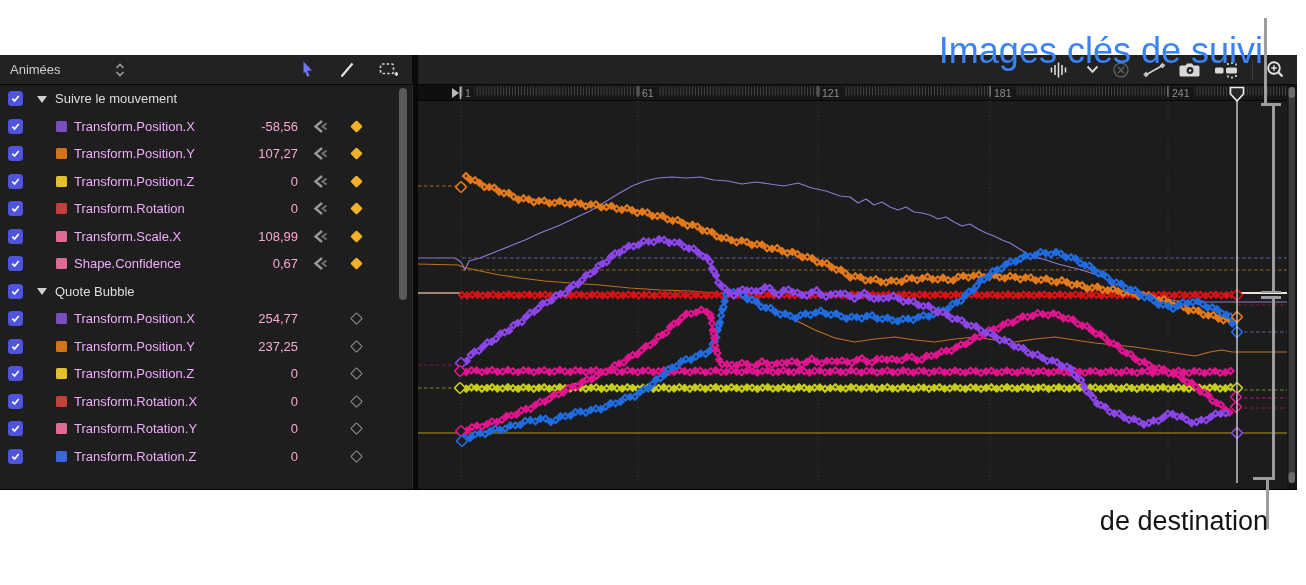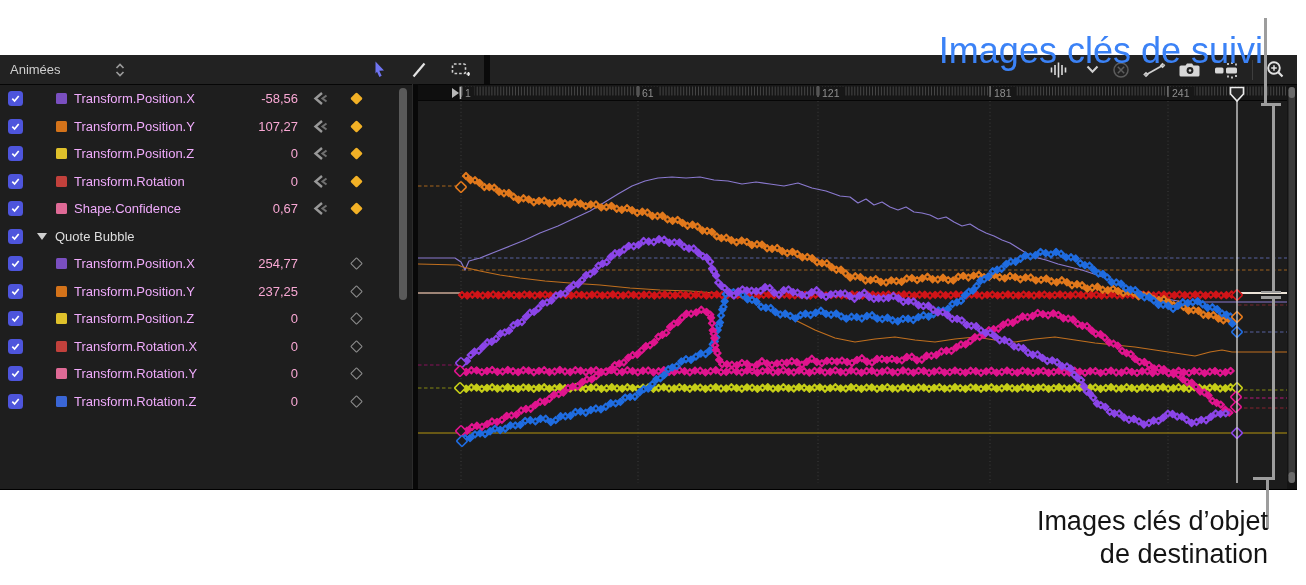--- a/index.html
+++ b/index.html
@@ -9,21 +9,21 @@
   
   .callout-top{position:absolute;top:1px;right:43px;font-size:36px;color:#3b82f6;margin-top:29px;}
   .callout-bottom{position:absolute;top:505px;right:38px;font-size:27px;color:#141414;text-align:right;line-height:33px;}
   .ann{position:absolute;background:#9d9d9d;}
 
   
   .panel{position:absolute;left:0;top:55px;width:1297px;height:434px;background:#1d1d1d;border-bottom:1px solid #000;}
 
   
   .hdr{position:absolute;left:0;top:0;width:1297px;height:29px;background:#222;border-bottom:1px solid #060606;display:flex;align-items:center;}
-  .hdr-left{width:484px;height:100%;display:flex;align-items:center;flex:0 0 auto;}
+  .hdr-left{width:412px;height:100%;display:flex;align-items:center;flex:0 0 auto;}
   .hdr-div{width:6px;height:100%;background:#0a0a0a;flex:0 0 auto;}
   .hdr-right{flex:1;height:100%;display:flex;align-items:center;justify-content:flex-end;gap:13px;padding-right:12px;}
   .popup{display:flex;align-items:center;gap:54px;padding-left:10px;color:#cfcfcf;font-size:13px;cursor:default;}
   .tools{margin-left:auto;display:flex;align-items:center;gap:24px;padding-right:14px;}
   .ticon{display:flex;align-items:center;justify-content:center;}
   .vdiv{width:1px;height:20px;background:#3e3e3e;}
 
   
   .list{position:absolute;left:0;top:30px;width:412px;height:404px;overflow:hidden;background:#1e1e1e;}
   .row{display:flex;align-items:center;height:27.5px;padding-left:8px;box-sizing:border-box;}
@@ -146,20 +146,33 @@
       </div>
     </div>
 
     <div class="list">
         <div class="row">
           <span class="cb">
             <svg width="11" height="11" viewBox="0 0 12 12">
               <path d="M2.5,6.2 L5,8.8 L9.5,3.2" fill="none" stroke="#fff" stroke-width="1.8"></path>
             </svg>
           </span>
+          <span class="tri">
+            <svg width="10" height="8" viewBox="0 0 10 8">
+              <polygon points="0,1 10,1 5,8" fill="#cfcfcf"></polygon>
+            </svg>
+          </span>
+          <span class="glab">Suivre le mouvement</span>
+        </div>
+        <div class="row">
+          <span class="cb">
+            <svg width="11" height="11" viewBox="0 0 12 12">
+              <path d="M2.5,6.2 L5,8.8 L9.5,3.2" fill="none" stroke="#fff" stroke-width="1.8"></path>
+            </svg>
+          </span>
           <span class="sw" style="background: rgb(122, 79, 192);"></span>
           <span class="plab">Transform.Position.X</span>
           <span class="pval">-58,56</span>
           <span class="nav">
             <svg width="17" height="15" viewBox="0 0 17 15">
               <path d="M11,2 L4.5,7.5 L11,13" fill="none" stroke="#989898" stroke-width="2.4"></path>
               <path d="M15.5,4.5 L11.5,7.5 L15.5,10.5" fill="none" stroke="#6f6f6f" stroke-width="2.1"></path>
             </svg>
           </span>
           <span class="kfwrap">
@@ -206,20 +219,39 @@
         </div>
         <div class="row">
           <span class="cb">
             <svg width="11" height="11" viewBox="0 0 12 12">
               <path d="M2.5,6.2 L5,8.8 L9.5,3.2" fill="none" stroke="#fff" stroke-width="1.8"></path>
             </svg>
           </span>
           <span class="sw" style="background: rgb(194, 65, 60);"></span>
           <span class="plab">Transform.Rotation</span>
           <span class="pval">0</span>
+          <span class="nav">
+            <svg width="17" height="15" viewBox="0 0 17 15">
+              <path d="M11,2 L4.5,7.5 L11,13" fill="none" stroke="#989898" stroke-width="2.4"></path>
+              <path d="M15.5,4.5 L11.5,7.5 L15.5,10.5" fill="none" stroke="#6f6f6f" stroke-width="2.1"></path>
+            </svg>
+          </span>
+          <span class="kfwrap">
+            <span class="kf-filled"></span>
+          </span>
+        </div>
+        <div class="row">
+          <span class="cb">
+            <svg width="11" height="11" viewBox="0 0 12 12">
+              <path d="M2.5,6.2 L5,8.8 L9.5,3.2" fill="none" stroke="#fff" stroke-width="1.8"></path>
+            </svg>
+          </span>
+          <span class="sw" style="background: rgb(223, 106, 150);"></span>
+          <span class="plab">Transform.Scale.X</span>
+          <span class="pval">108,99</span>
           <span class="nav">
             <svg width="17" height="15" viewBox="0 0 17 15">
               <path d="M11,2 L4.5,7.5 L11,13" fill="none" stroke="#989898" stroke-width="2.4"></path>
               <path d="M15.5,4.5 L11.5,7.5 L15.5,10.5" fill="none" stroke="#6f6f6f" stroke-width="2.1"></path>
             </svg>
           </span>
           <span class="kfwrap">
             <span class="kf-filled"></span>
           </span>
         </div>
@@ -2421,16 +2453,15 @@
   <div class="callout-top">Images clés de suivi</div>
   <div class="ann" style="left:1264px;top:18px;width:2.5px;height:86px;"></div>
   <div class="ann" style="left:1261px;top:103px;width:20px;height:2.5px;"></div>
   <div class="ann" style="left:1272px;top:103px;width:2.5px;height:190px;"></div>
   <div class="ann" style="left:1261px;top:290.5px;width:20px;height:2.5px;"></div>
   <div class="ann" style="left:1261px;top:296px;width:20px;height:2.5px;"></div>
   <div class="ann" style="left:1272px;top:296px;width:2.5px;height:183px;"></div>
   <div class="ann" style="left:1253px;top:477px;width:21.5px;height:2.5px;"></div>
   <div class="ann" style="left:1266px;top:479px;width:2.5px;height:50px;"></div>
   <div class="callout-bottom">
-    <div>Images clés d’objet</div>
     <div>de destination</div>
   </div>
 </div>
 
 </body></html>

